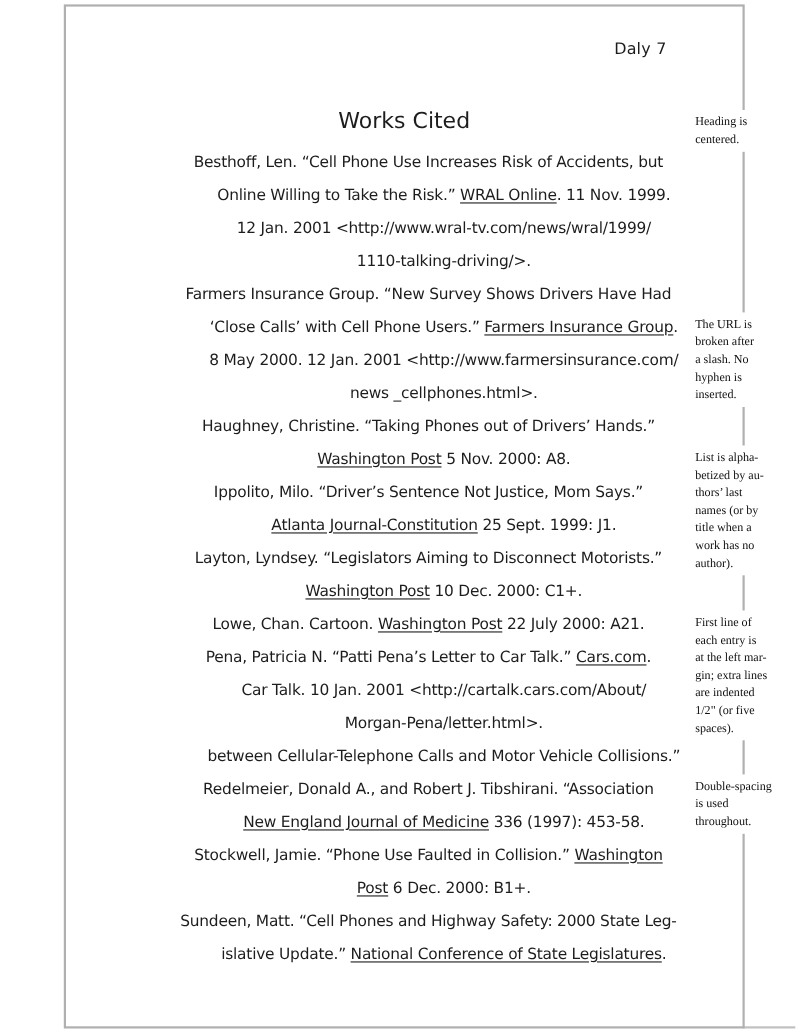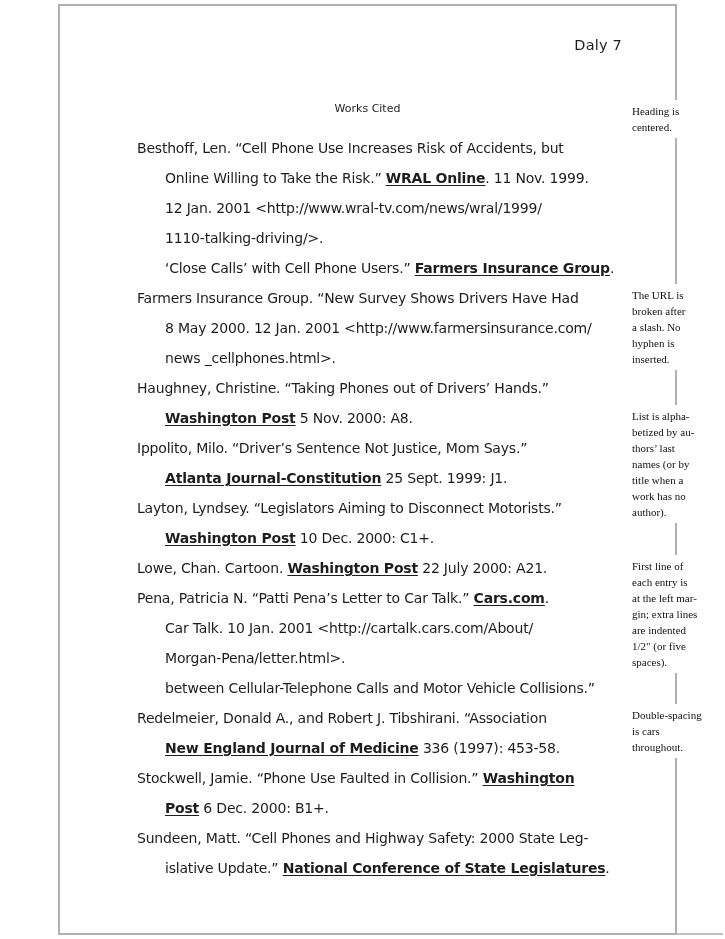--- a/index.html
+++ b/index.html
@@ -13,52 +13,52 @@
   .page-box {
     position: absolute;
     left: 58px; top: 4px;
     width: 619px; height: 931px;
     box-sizing: border-box;
     border: 2px solid var(--border, #b0b0b0);
     background: var(--bg, #ffffff);
   }
   .running-head {
     position: absolute;
-    top: 31px; right: 53px;
+    top: 31px; right: 69px;
     font-size: 14.5px;
     color: var(--ink, #1d1d1d);
     letter-spacing: 0.2px;
   }
   .wc-title {
     position: absolute;
     top: 90px; left: 0; right: 0;
     text-align: center;
     line-height: 26px;
-    font-size: 11px;
+    font-size: 20px;
     color: var(--ink, #1d1d1d);
   }
   .citation-list {
     position: absolute;
     left: 77px; top: 127px;
     width: 505px;
+    text-align: center;
   }
   .entry { }
   .cit-line {
     line-height: 30px;
     height: 30px;
     font-size: 14px;
     letter-spacing: -0.2px;
     white-space: nowrap;
     color: var(--ink, #1d1d1d);
   }
   .cit-line.indent { padding-left: 28px; }
   .cit-line .ul {
     text-decoration: underline;
     text-underline-offset: 2px;
-    font-weight: bold;
   }
   .margin-notes { position: absolute; left: 0; top: 0; width: 0; height: 0; }
   .note {
     position: absolute;
     left: 629px;
     width: 90px;
     background: var(--bg, #ffffff);
     padding: 3px 0 3px 3px;
     font-family: "Liberation Serif", "DejaVu Serif", serif;
     font-size: 11px;
@@ -82,22 +82,22 @@
   <div class="running-head">Daly 7</div>
   <div class="wc-title">Works Cited</div>
   <div class="citation-list">
       <div class="entry">
         <div class="cit-line"><span>Besthoff, Len. “Cell Phone Use Increases Risk of Accidents, but</span></div>
         <div class="cit-line indent"><span>Online Willing to Take the Risk.” </span><span class="ul">WRAL Online</span><span>. 11 Nov. 1999.</span></div>
         <div class="cit-line indent"><span>12 Jan. 2001 &lt;http://www.wral-tv.com/news/wral/1999/</span></div>
         <div class="cit-line indent"><span>1110-talking-driving/&gt;.</span></div>
       </div>
       <div class="entry">
+        <div class="cit-line"><span>Farmers Insurance Group. “New Survey Shows Drivers Have Had</span></div>
         <div class="cit-line indent"><span>‘Close Calls’ with Cell Phone Users.” </span><span class="ul">Farmers Insurance Group</span><span>.</span></div>
-        <div class="cit-line"><span>Farmers Insurance Group. “New Survey Shows Drivers Have Had</span></div>
         <div class="cit-line indent"><span>8 May 2000. 12 Jan. 2001 &lt;http://www.farmersinsurance.com/</span></div>
         <div class="cit-line indent"><span>news _cellphones.html&gt;.</span></div>
       </div>
       <div class="entry">
         <div class="cit-line"><span>Haughney, Christine. “Taking Phones out of Drivers’ Hands.”</span></div>
         <div class="cit-line indent"><span class="ul">Washington Post</span><span> 5 Nov. 2000: A8.</span></div>
       </div>
       <div class="entry">
         <div class="cit-line"><span>Ippolito, Milo. “Driver’s Sentence Not Justice, Mom Says.”</span></div>
         <div class="cit-line indent"><span class="ul">Atlanta Journal-Constitution</span><span> 25 Sept. 1999: J1.</span></div>
@@ -155,17 +155,17 @@
       <div class="note-line">First line of</div>
       <div class="note-line">each entry is</div>
       <div class="note-line">at the left mar-</div>
       <div class="note-line">gin; extra lines</div>
       <div class="note-line">are indented</div>
       <div class="note-line">1/2" (or five</div>
       <div class="note-line">spaces).</div>
     </div>
     <div class="note" style="top: 704px;">
       <div class="note-line">Double-spacing</div>
-      <div class="note-line">is cars</div>
+      <div class="note-line">is used</div>
       <div class="note-line">throughout.</div>
     </div>
   </div>
 <div class="border-foot-ext"></div>
 
 </body></html>

